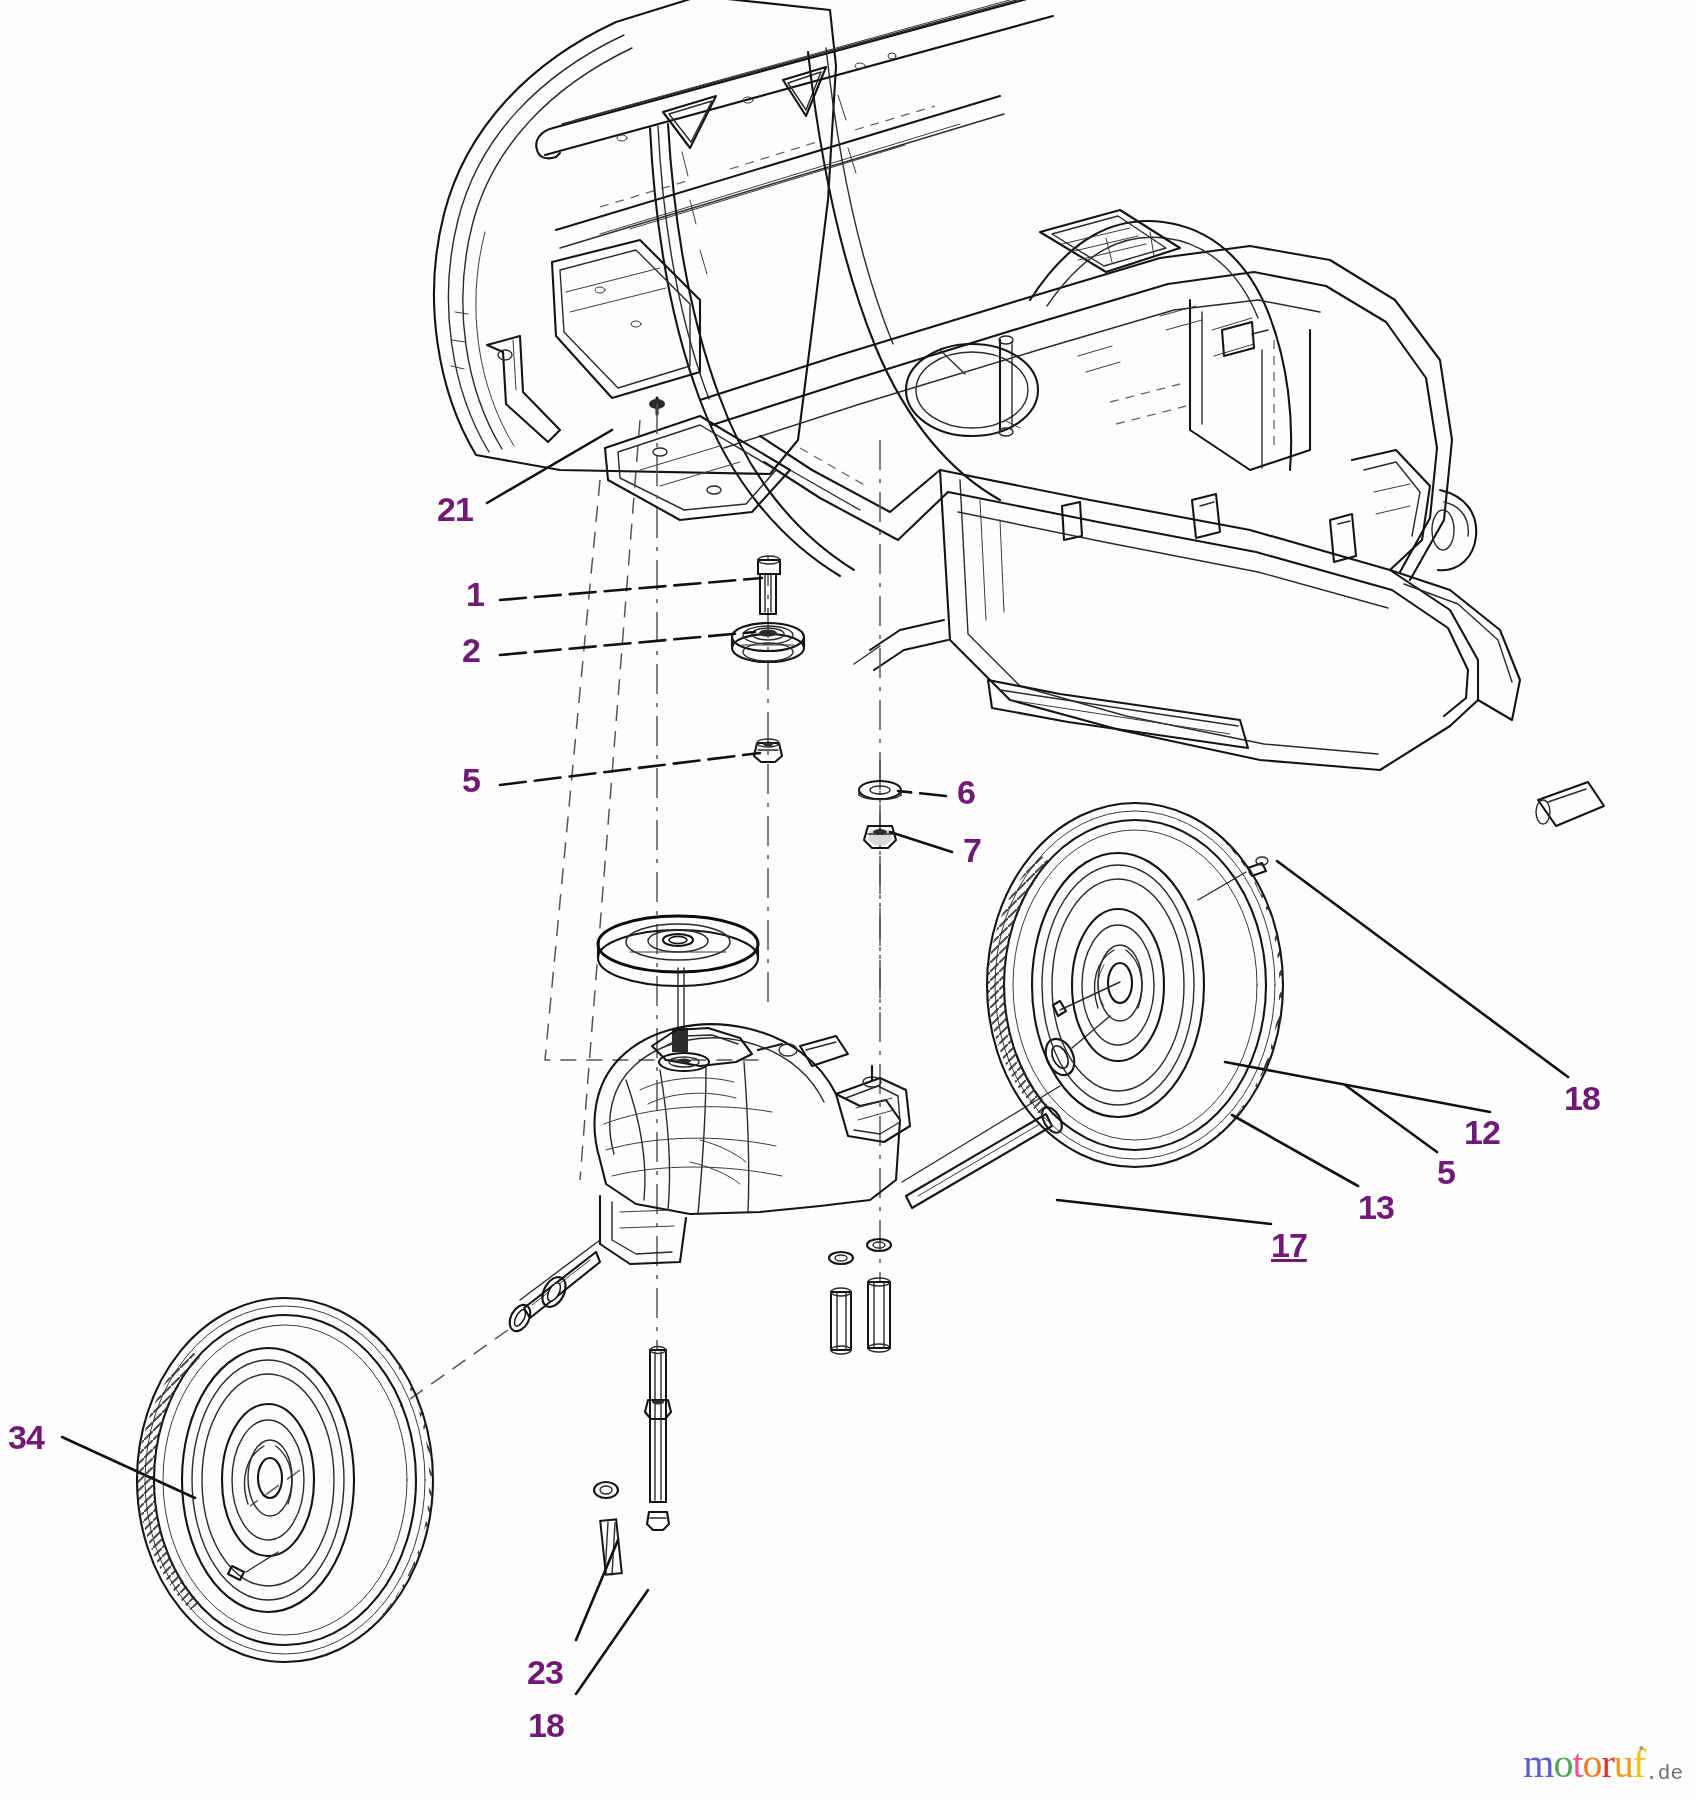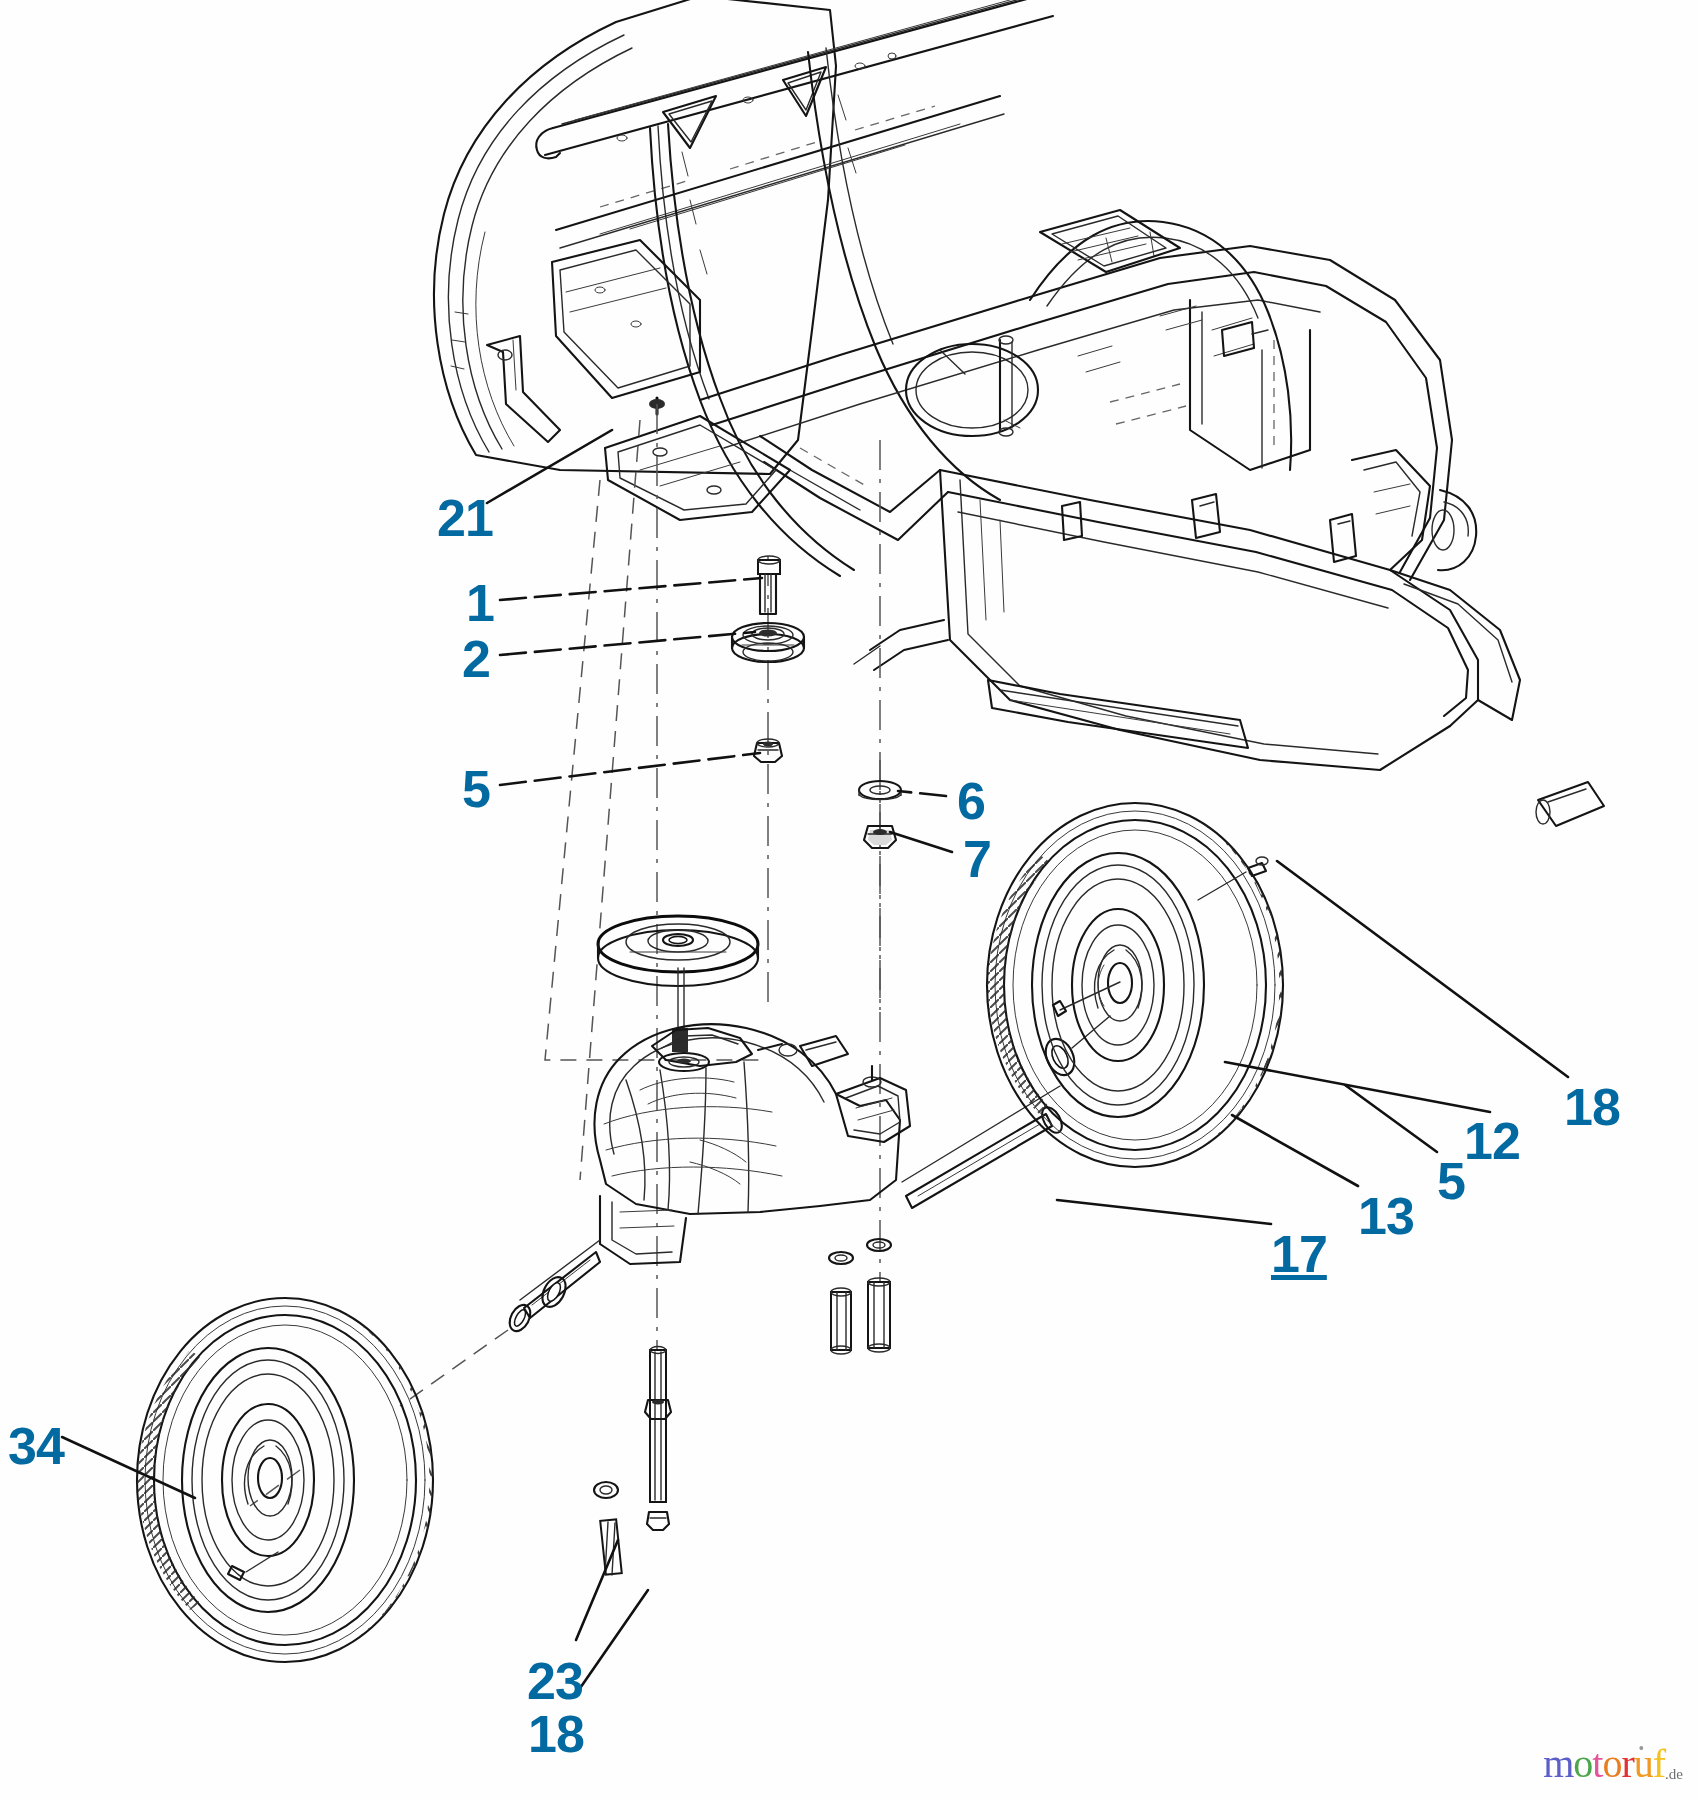--- a/index.html
+++ b/index.html
@@ -16,48 +16,49 @@
     overflow:hidden;
   }
   #art{
     position:absolute;
     left:0; top:0;
     width:1697px; height:1800px;
   }
   .callout{
     position:absolute;
     font-family:"Liberation Sans", sans-serif;
-    font-size:52px;
+    font-size:34px;
     font-weight:700;
-    color:#0369a1;
+    color:#701a75;
     letter-spacing:-1px;
     line-height:1;
     white-space:nowrap;
     user-select:none;
     text-align:right;
   }
   
   #watermark{
     position:absolute;
     right:14px;
     bottom:16px;
     font-family:"Liberation Serif", serif;
     font-size:40px;
     font-weight:400;
     letter-spacing:-1px;
     line-height:1;
     white-space:nowrap;
   }
   #watermark .wm-l{display:inline-block;}
   #watermark .wm-de{
-    font-size:15px;
+    font-size:21px;
     color:#6f6f6f;
     letter-spacing:0;
     position:relative;
     top:2px;
+    font-family:Liberation Mono, monospace;
   }
   #watermark .wm-dot{
     position:absolute;
     right:40px;
     top:-3px;
     font-size:16px;
     color:#9a9a9a;
   }
 </style>
 </head>

